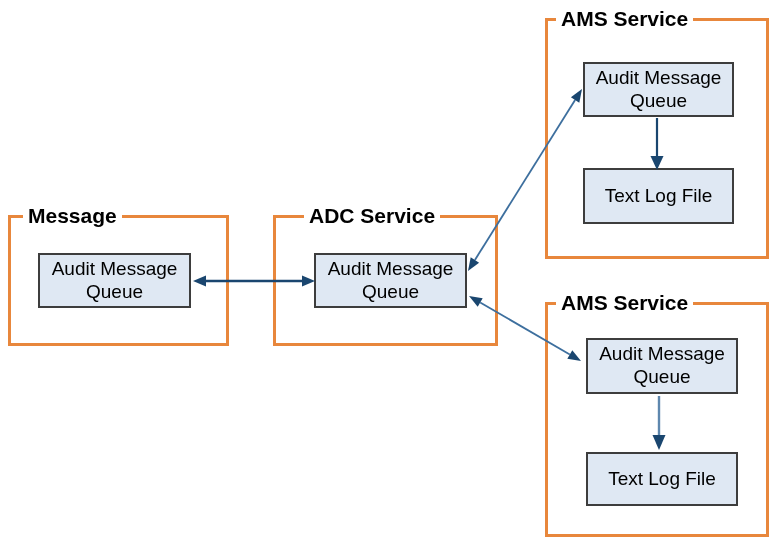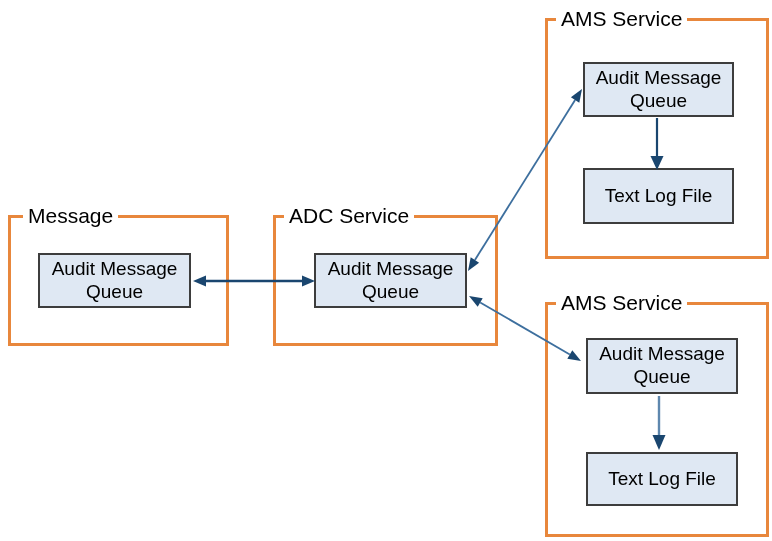--- a/index.html
+++ b/index.html
@@ -20,21 +20,21 @@
     border: 3px solid #E8873C;
     background: transparent;
     box-sizing: border-box;
   }
   .group-title {
     position: absolute;
     top: -16px;
     background: #ffffff;
     padding: 0 5px;
     font-size: 21px;
-    font-weight: normal;
+    font-weight: bold;
     color: #000000;
     line-height: 27px;
     white-space: nowrap;
   }
   .node-box {
     position: absolute;
     background: #DFE8F3;
     border: 2px solid #3D3D3D;
     box-sizing: border-box;
     display: flex;
@@ -56,21 +56,21 @@
 </head>
 <body>
 
 <div id="canvas">
 
   <div class="group-box" style="left:8px; top:215px; width:221px; height:131px;">
     <span class="group-title" style="left:12px;">Message</span>
   </div>
 
   <div class="group-box" style="left:273px; top:215px; width:225px; height:131px;">
-    <span class="group-title" style="left:8px;text-align:right;">ADC Service</span>
+    <span class="group-title" style="left:28px;text-align:right;">ADC Service</span>
   </div>
 
   <div class="group-box" style="left:545px; top:18px; width:224px; height:241px;">
     <span class="group-title" style="left:8px;">AMS Service</span>
   </div>
 
   <div class="group-box" style="left:545px; top:302px; width:224px; height:235px;">
     <span class="group-title" style="left:8px;">AMS Service</span>
   </div>
 

